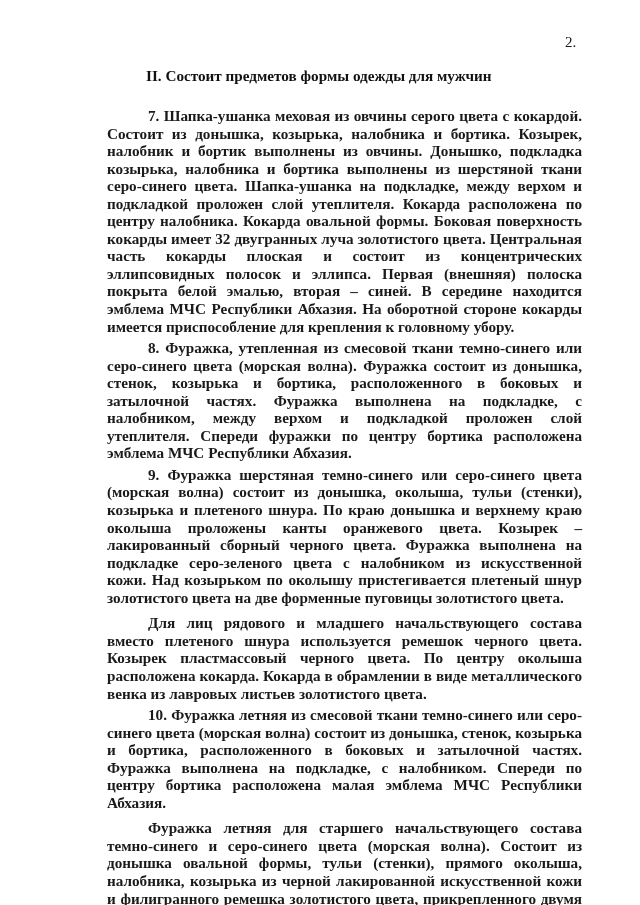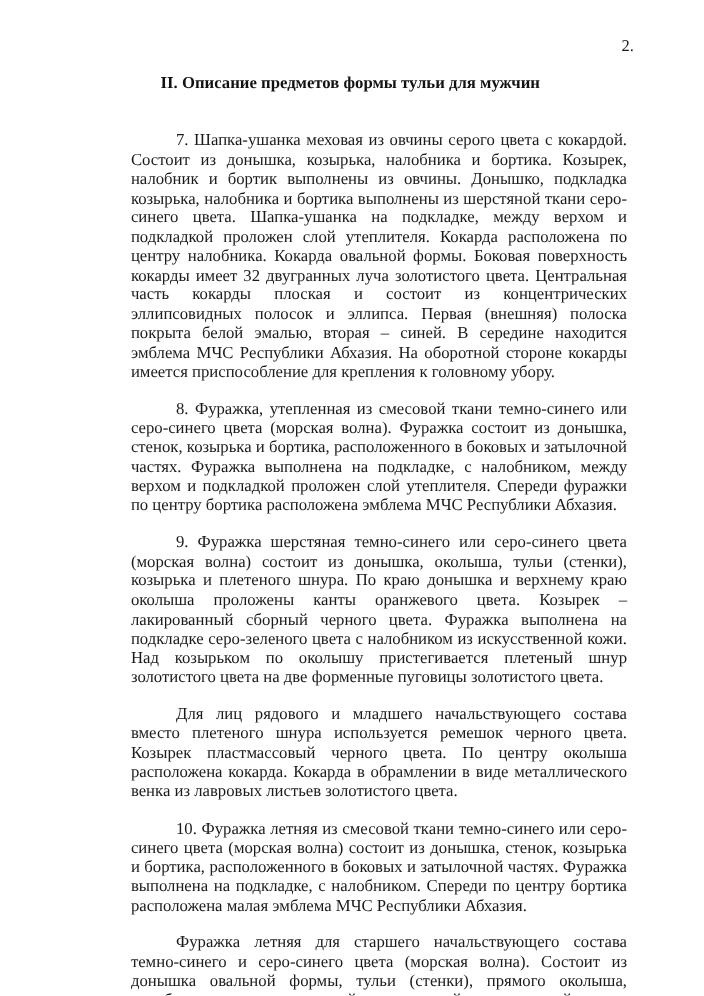--- a/index.html
+++ b/index.html
@@ -12,31 +12,32 @@
   .heading {
     position: absolute; top: 67px; left: 146px;
     font-family: "Liberation Serif", serif; font-size: 15.2px; font-weight: bold; color: #111;
     white-space: nowrap;
   }
   .body-text {
     position: absolute; top: 103px; left: 103px; width: 483px;
     font-family: "Liberation Serif", serif; font-size: 15.2px; line-height: 17.55px; color: #1a1a1a;
   }
   .para {
-    margin: 16px; text-align: justify; text-indent: 41px;
+    margin: 4px; text-align: justify; text-indent: 41px;
     hyphens: manual;
+    font-weight: bold;
   }
   .para.gap { margin-top: 8px; }
 </style>
 </head>
 <body>
 
 <div class="page">
   <div class="page-number">2.</div>
-  <div class="heading">II. Описание предметов формы тульи для мужчин</div>
+  <div class="heading">II. Состоит предметов формы одежды для мужчин</div>
   <div class="body-text">
     <p class="para">7. Шапка-ушанка меховая из овчины серого цвета с кокардой. Состоит из донышка, козырька, налобника и бортика. Козырек, налобник и бортик выполнены из овчины. Донышко, подкладка козырька, налобника и бортика выполнены из шерстяной ткани серо-синего цвета. Шапка-ушанка на подкладке, между верхом и подкладкой проложен слой утеплителя. Кокарда расположена по центру налобника. Кокарда овальной формы. Боковая поверхность кокарды имеет 32 двугранных луча золотистого цвета. Центральная часть кокарды плоская и состоит из концентрических эллипсовидных полосок и эллипса. Первая (внешняя) полоска покрыта белой эмалью, вторая – синей. В середине находится эмблема МЧС Республики Абхазия. На оборотной стороне кокарды имеется приспособ­ление для крепления к головному убору.</p>
     <p class="para">8. Фуражка, утепленная из смесовой ткани темно-синего или серо-синего цвета (морская волна). Фуражка состоит из донышка, стенок, козырька и бортика, расположенного в боковых и затылочной частях. Фуражка выполнена на подкладке, с налобником, между верхом и подкладкой проложен слой утеплителя. Спереди фуражки по центру бор­тика расположена эмблема МЧС Республики Абхазия.</p>
     <p class="para">9. Фуражка шерстяная темно-синего или серо-синего цвета (морская волна) состоит из донышка, околыша, тульи (стенки), козырька и плете­ного шнура. По краю донышка и верхнему краю околыша проложены канты оранжевого цвета. Козырек – лакированный сборный черного цвета. Фуражка выполнена на подкладке серо-зеленого цвета с налобником из искусственной кожи. Над козырьком по околышу пристегивается плете­ный шнур золотистого цвета на две форменные пуговицы золотистого цвета.</p>
     <p class="para gap">Для лиц рядового и младшего начальствующего состава вместо плетеного шнура используется ремешок черного цвета. Козырек пластмас­совый черного цвета. По центру околыша расположена кокарда. Кокарда в обрамлении в виде металлического венка из лавровых листьев золо­тистого цвета.</p>
     <p class="para">10. Фуражка летняя из смесовой ткани темно-синего или серо-синего цвета (морская волна) состоит из донышка, стенок, козырька и бортика, расположенного в боковых и затылочной частях. Фуражка выполнена на подкладке, с налобником. Спереди по центру бортика расположена малая эмблема МЧС Республики Абхазия.</p>
     <p class="para gap">Фуражка летняя для старшего начальствующего состава темно-синего и серо-синего цвета (морская волна). Состоит из донышка овальной формы, тульи (стенки), прямого околыша, налобника, козырька из черной лакированной искусственной кожи и филигранного ремешка золотистого цвета, прикрепленного двумя форменными пуговицами к околышу.</p>
   </div>
 </div>
 

